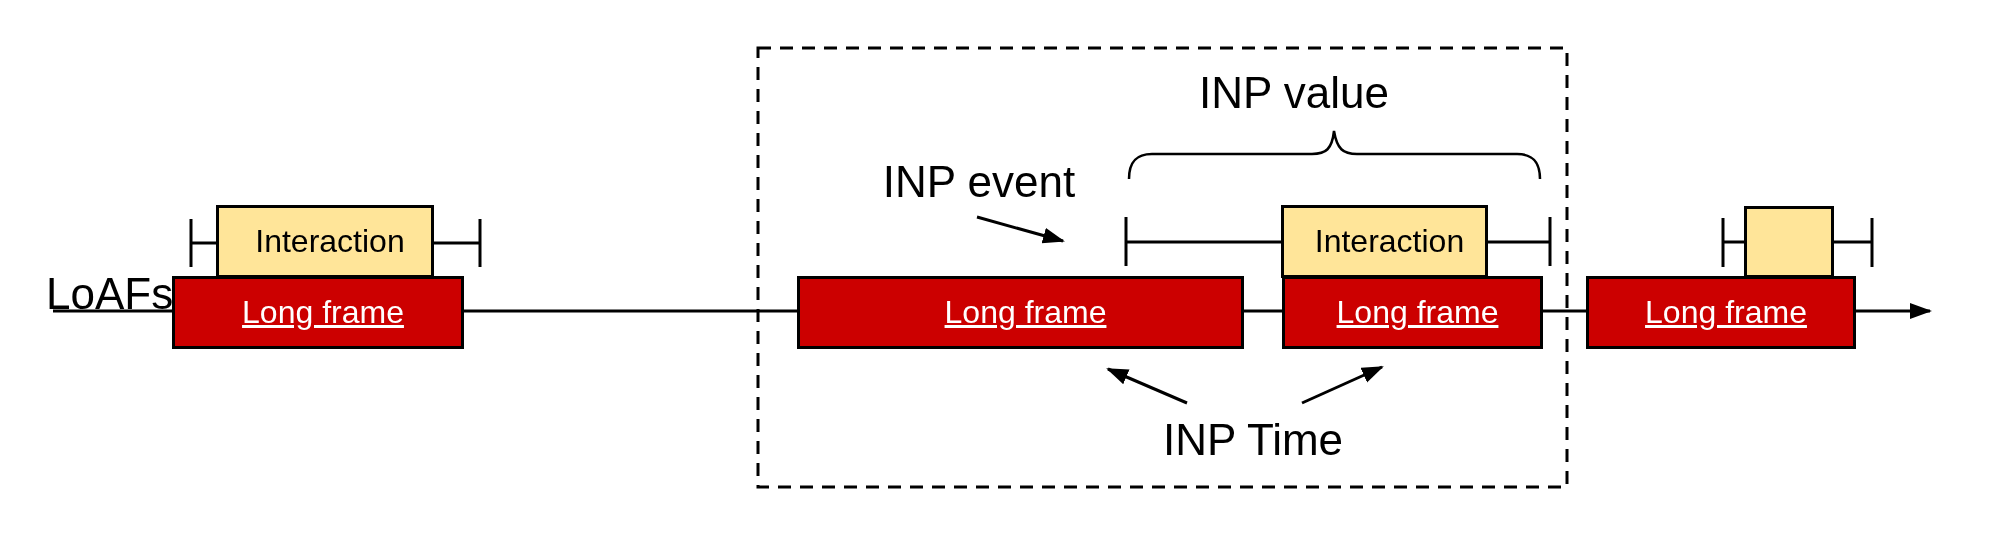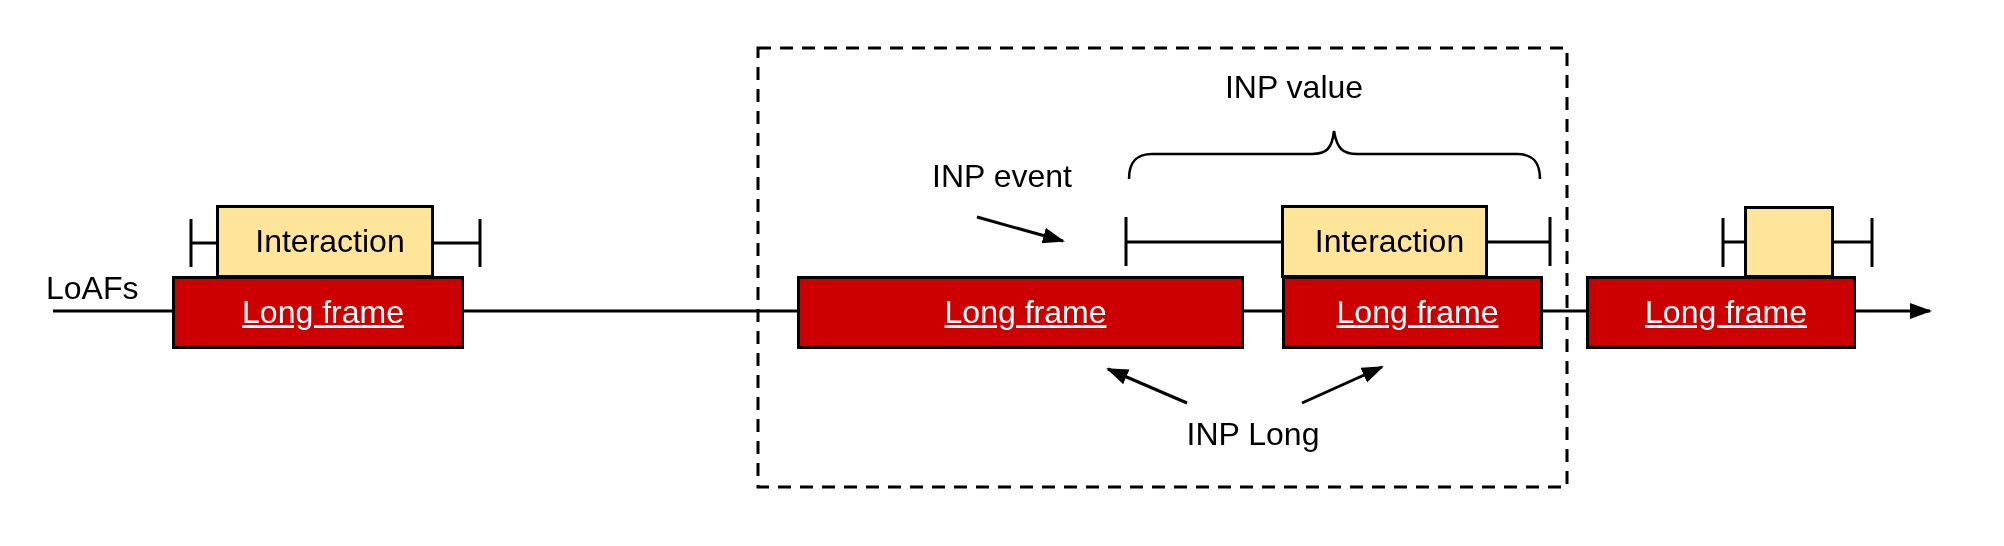--- a/index.html
+++ b/index.html
@@ -45,21 +45,21 @@
     background: var(--frame-fill);
     color: var(--frame-text);
     text-decoration: underline;
   }
   .box.yellow {
     background: var(--interaction-fill);
     color: #000000;
   }
   .label {
     position: absolute;
-    font-size: 32px;
+    font-size: 44px;
     color: #000000;
     line-height: 1;
     white-space: nowrap;
     z-index: 3;
   }
   .label.centered { transform: translateX(-50%); }
 </style>
 </head>
 <body>
 
@@ -130,16 +130,16 @@
   </div>
 
   <div class="box red" style="left:1586px; top:276px; width:270px; height:73px;">
     <span>Long frame</span>
   </div>
   <div class="box yellow" style="left:1744px; top:206px; width:90px; height:72px;">
     <span></span>
   </div>
 
   <div class="label centered" style="left:1294px; top:71px;">INP value</div>
-  <div class="label centered" style="left:979px; top:160px;margin-left:23px;">INP event</div>
-  <div class="label centered" style="left:1253px; top:418px;">INP Long</div>
+  <div class="label centered" style="left:979px; top:160px;">INP event</div>
+  <div class="label centered" style="left:1253px; top:418px;">INP Time</div>
 
 </div>
 
 </body></html>

